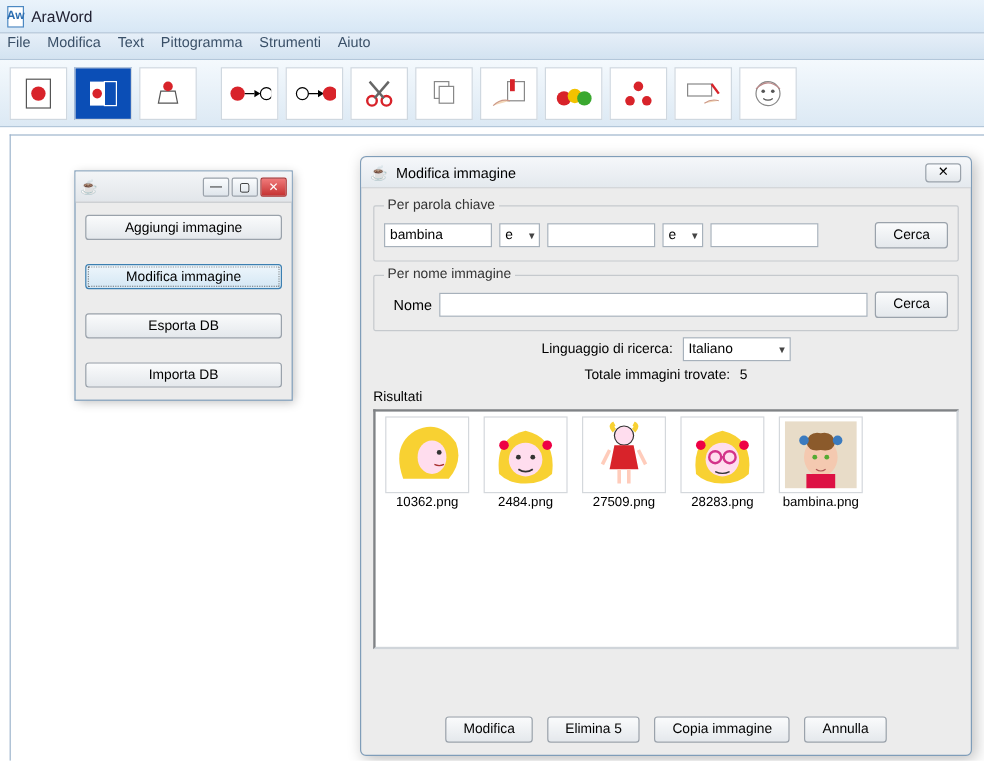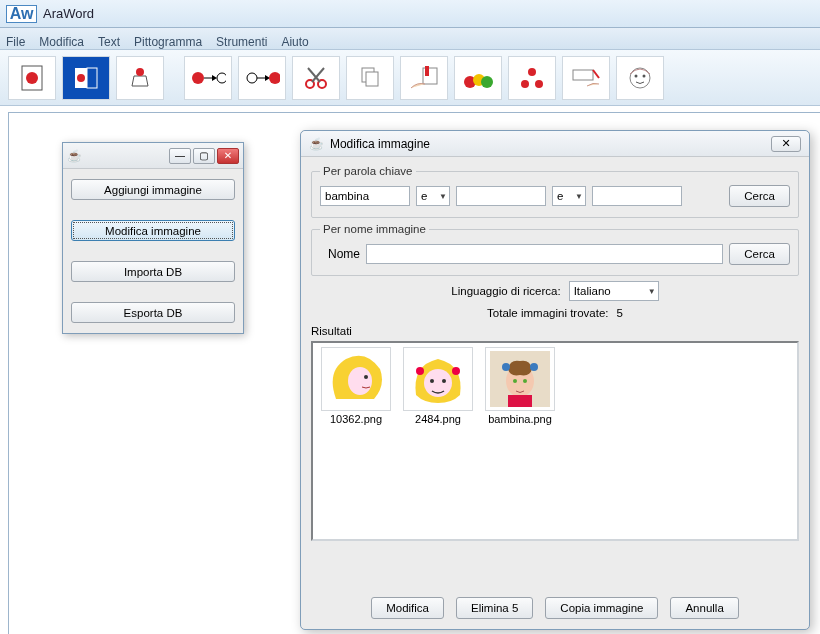--- a/index.html
+++ b/index.html
@@ -1,22 +1,22 @@
 <!DOCTYPE html>
 <html><head>
 <meta charset="utf-8">
 <style>
 * { box-sizing: border-box; margin: 0; padding: 0; }
 body { font-family: "Segoe UI", Tahoma, sans-serif; font-size: 12px; background: #fff; width: 820px; height: 634px; overflow: hidden; position: relative; }
 
 .titlebar { height: 28px; background: linear-gradient(#eaf3fb, #d7e7f5); border-bottom: 1px solid #9db5cc; display: flex; align-items: center; padding: 0 6px; gap: 6px; }
-.titlebar .logo { width: 31px; height: 18px; border: 1px solid #4b88c2; display: flex; align-items: center; justify-content: center; font-size: 16px; color: #2d6fb2; background: #fff; font-weight: bold; }
+.titlebar .logo { width: 14px; height: 18px; border: 1px solid #4b88c2; display: flex; align-items: center; justify-content: center; font-size: 10px; color: #2d6fb2; background: #fff; font-weight: bold; }
 .titlebar .title { color: #223; font-size: 13px; }
 
-.menubar { height: 22px; background: linear-gradient(#e6eff8, #d3e3f1); border-bottom: 1px solid #b3c7da; display: flex; align-items: flex-end; padding: 0 6px; gap: 14px; color: #3a5068; }
+.menubar { height: 22px; background: linear-gradient(#e6eff8, #d3e3f1); border-bottom: 1px solid #b3c7da; display: flex; align-items: flex-start; padding: 0 6px; gap: 14px; color: #3a5068; }
 .menubar span { cursor: default; }
 
 .toolbar { height: 56px; background: linear-gradient(#f4f9fd, #dce9f4); border-bottom: 1px solid #b3c7da; display: flex; align-items: center; padding: 0 8px; gap: 6px; }
 .tbtn { width: 48px; height: 44px; background: #fff; border: 1px solid #cfd8e0; display: flex; align-items: center; justify-content: center; }
 .tbtn.blue { background: #0b4eb6; }
 
 .content { position: absolute; left: 8px; right: 0; top: 112px; bottom: 0; border-left: 1px solid #9db5cc; border-top: 1px solid #9db5cc; background: #fff; }
 
 
 .jpanel { position: absolute; left: 62px; top: 142px; width: 182px; background: #ececec; border: 1px solid #7f9db9; box-shadow: 2px 2px 8px rgba(0,0,0,.25); }
@@ -171,22 +171,22 @@
     <span class="cup">☕</span>
     <div class="wbtns">
       <div class="wbtn">—</div>
       <div class="wbtn">▢</div>
       <div class="wbtn close">✕</div>
     </div>
   </div>
   <div class="body">
     <div class="jbtn">Aggiungi immagine</div>
     <div class="jbtn selected">Modifica immagine</div>
+    <div class="jbtn">Esporta DB</div>
     <div class="jbtn">Importa DB</div>
-    <div class="jbtn">Esporta DB</div>
   </div>
 </div>
 
 <div class="dialog">
   <div class="dtitle">
     <div class="lft">
       <span>☕</span>
       <span>Modifica immagine</span>
     </div>
     <div class="xbtn">✕</div>
@@ -246,20 +246,49 @@
               <path d="M24 40 Q30 44 36 40" stroke="#333" fill="none" stroke-width="1.5"></path>
               <circle cx="12" cy="20" r="4" fill="#e04"></circle>
               <circle cx="48" cy="20" r="4" fill="#e04"></circle>
             </svg>
           </div>
         <div class="cap">2484.png</div>
       </div>
       <div class="thumb">
         <div class="img">
             <svg width="60" height="56">
+              <circle cx="30" cy="12" r="8" fill="#fde" stroke="#333"></circle>
+              <path d="M22 8 Q18 4 22 2 M38 8 Q42 4 38 2" stroke="#f8d132" stroke-width="4" fill="none"></path>
+              <path d="M22 20 L38 20 L42 40 L18 40 Z" fill="#d8232a"></path>
+              <line x1="18" y1="24" x2="12" y2="36" stroke="#fcb" stroke-width="3"></line>
+              <line x1="42" y1="24" x2="48" y2="36" stroke="#fcb" stroke-width="3"></line>
+              <line x1="26" y1="40" x2="26" y2="52" stroke="#fcb" stroke-width="3"></line>
+              <line x1="34" y1="40" x2="34" y2="52" stroke="#fcb" stroke-width="3"></line>
+            </svg>
+          </div>
+        <div class="cap">27509.png</div>
+      </div>
+      <div class="thumb">
+        <div class="img">
+            <svg width="60" height="56">
+              <path d="M8 44 Q4 14 30 8 Q56 14 52 44 Q44 52 30 52 Q16 52 8 44" fill="#f8d132"></path>
+              <circle cx="30" cy="32" r="14" fill="#fde"></circle>
+              <circle cx="24" cy="30" r="5" fill="none" stroke="#d3338a" stroke-width="2"></circle>
+              <circle cx="36" cy="30" r="5" fill="none" stroke="#d3338a" stroke-width="2"></circle>
+              <line x1="29" y1="30" x2="31" y2="30" stroke="#d3338a" stroke-width="2"></line>
+              <path d="M24 42 Q30 45 36 42" stroke="#333" fill="none"></path>
+              <circle cx="12" cy="20" r="4" fill="#e04"></circle>
+              <circle cx="48" cy="20" r="4" fill="#e04"></circle>
+            </svg>
+          </div>
+        <div class="cap">28283.png</div>
+      </div>
+      <div class="thumb">
+        <div class="img">
+            <svg width="60" height="56">
               <rect width="60" height="56" fill="#e8dcc8"></rect>
               <ellipse cx="30" cy="30" rx="14" ry="16" fill="#f4c9b0"></ellipse>
               <path d="M18 18 Q20 8 30 10 Q40 8 42 18 Q40 26 30 24 Q20 26 18 18" fill="#8b5a2b"></path>
               <circle cx="16" cy="16" r="4" fill="#3b7bbf"></circle>
               <circle cx="44" cy="16" r="4" fill="#3b7bbf"></circle>
               <circle cx="25" cy="30" r="2" fill="#5a3"></circle>
               <circle cx="35" cy="30" r="2" fill="#5a3"></circle>
               <path d="M26 40 Q30 43 34 40" stroke="#a55" fill="none"></path>
               <rect x="18" y="44" width="24" height="12" fill="#d14"></rect>
             </svg>

